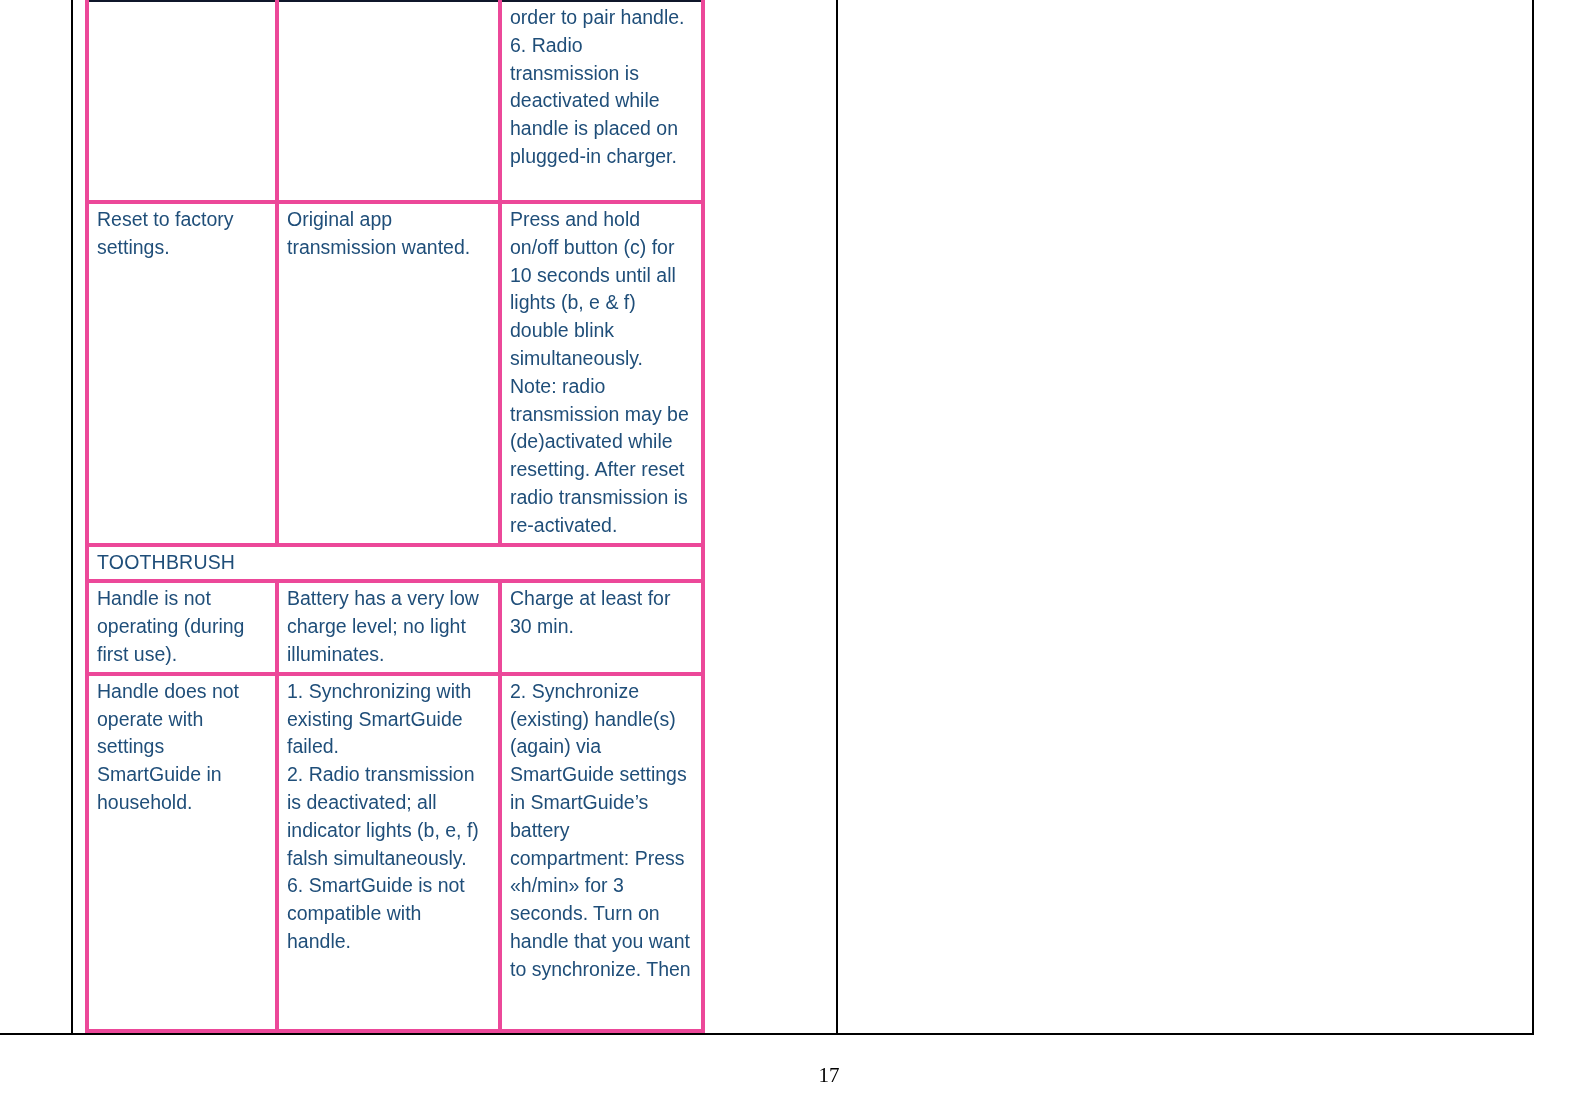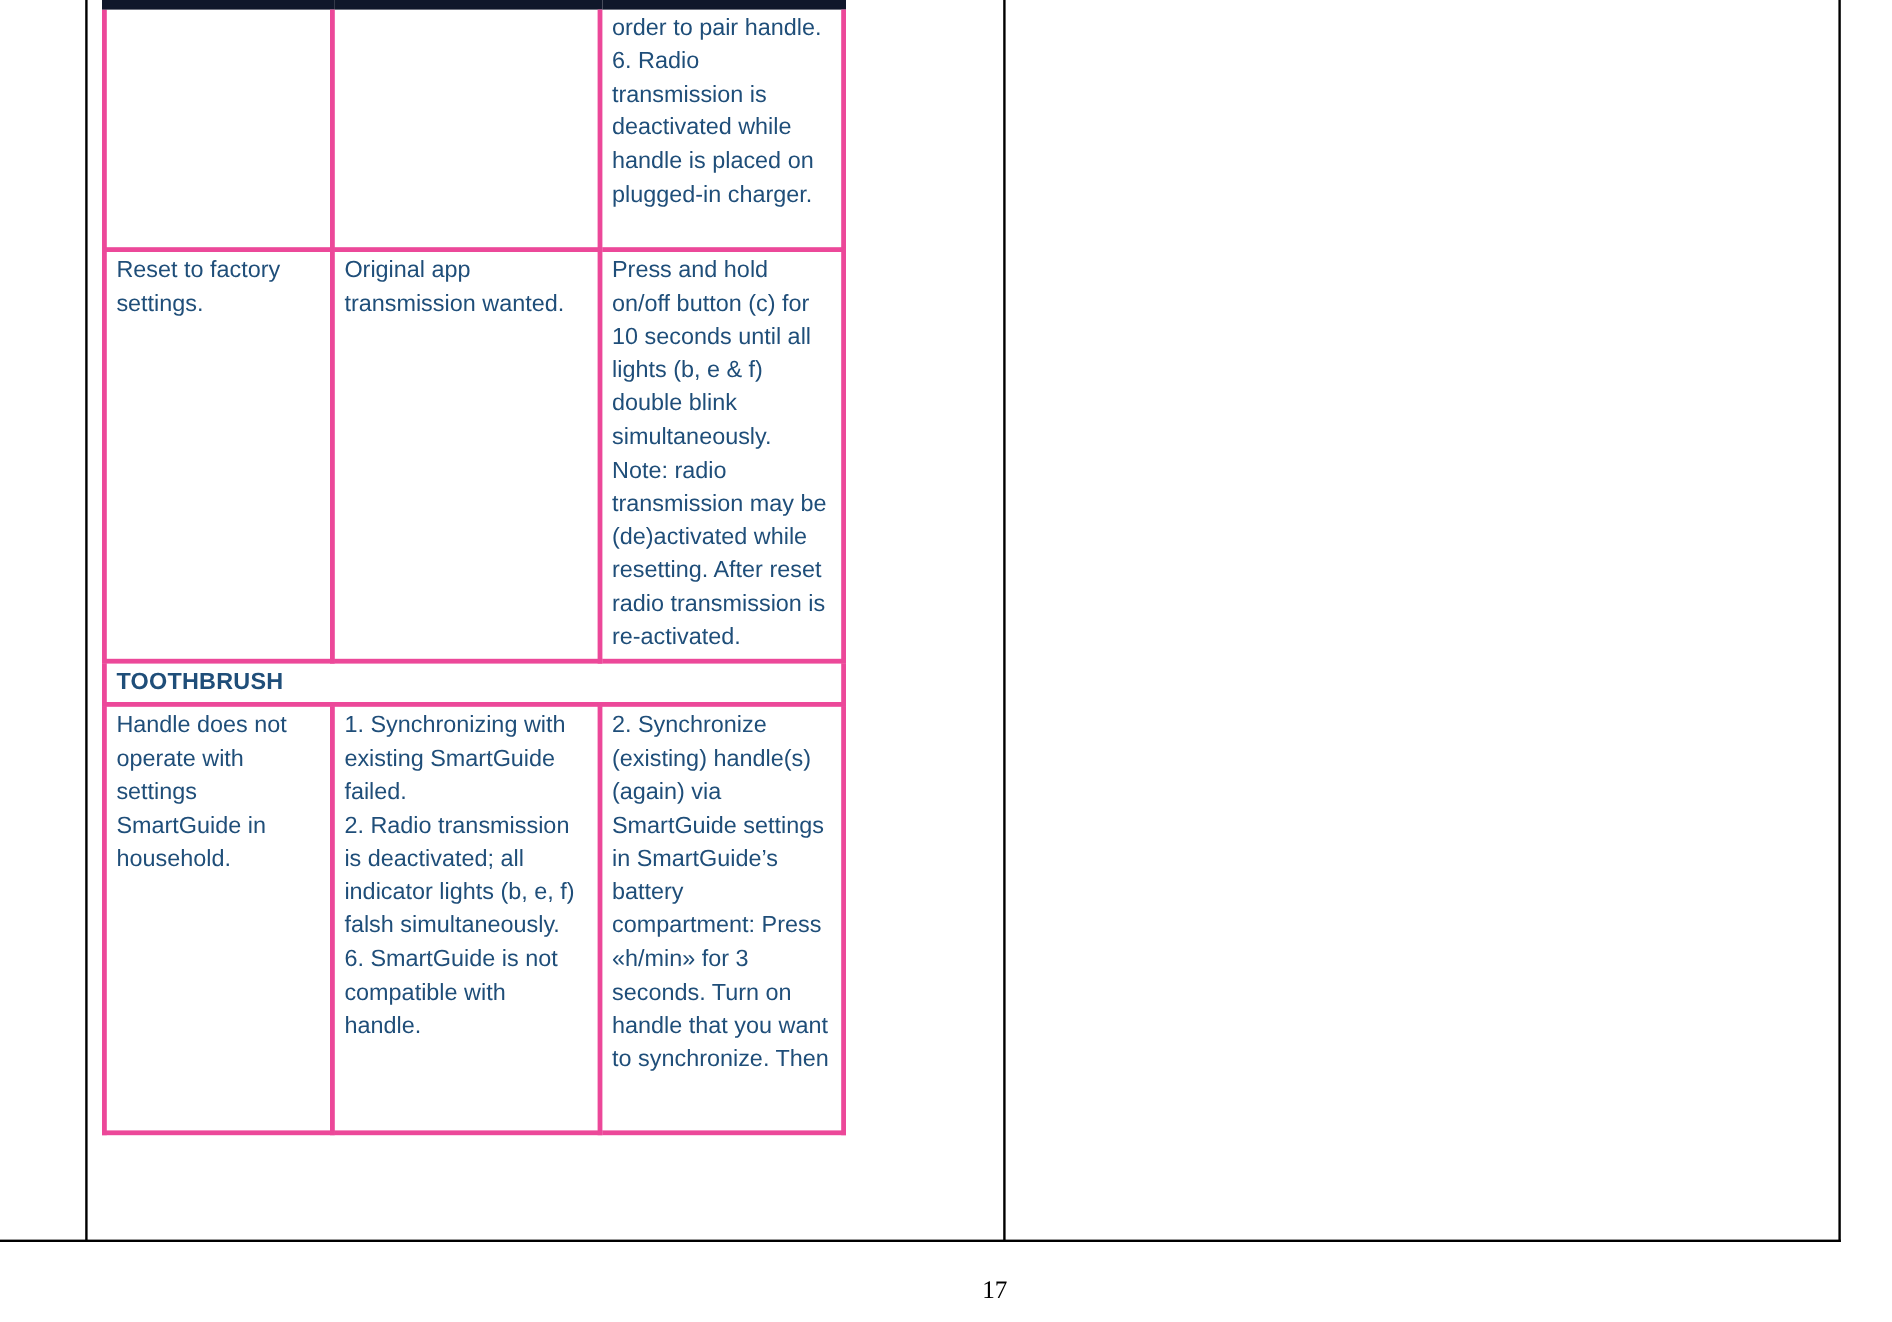--- a/index.html
+++ b/index.html
@@ -70,25 +70,25 @@
     vertical-align: top;
     padding: 2px 8px 3px 8px;
     font-size: 19.5px;
     line-height: 27.8px;
     color: #1F4E79;
     font-family: "Liberation Sans", sans-serif;
     word-wrap: break-word;
     overflow-wrap: break-word;
   }
   .inner-table tr.first-row td {
-    border-top: 8px solid #0f172a;
+    border-top: 2px solid #0f172a;
     margin-top: 28px;
   }
   .inner-table td.heading-cell {
-    font-weight: bold;
+    font-weight: normal;
     letter-spacing: 0.2px;
   }
 
   
   .clip-top {
     height: 193px;
   }
   .clip-bottom {
     height: 348px;
   }
@@ -162,20 +162,31 @@
             <span class="cell-text">Press and hold on/off button (c) for 10 seconds until all lights (b, e &amp; f) double blink simultaneously. Note: radio transmission may be (de)activated while resetting. After reset radio transmission is re-activated.</span>
           </td>
         </tr>
 
         <tr>
           <td class="heading-cell" colspan="3">
             <span class="cell-text">TOOTHBRUSH</span>
           </td>
         </tr>
 
+        <tr>
+          <td>
+            <span class="cell-text">Handle is not operating (during first use).</span>
+          </td>
+          <td>
+            <span class="cell-text">Battery has a very low charge level; no light illuminates.</span>
+          </td>
+          <td>
+            <span class="cell-text">Charge at least for 30 min.</span>
+          </td>
+        </tr>
 
         <tr>
           <td class="clip-bottom">
             <span class="cell-text">Handle does not operate with settings SmartGuide in household.</span>
           </td>
           <td class="clip-bottom">
             <span class="cell-text">1. Synchronizing with existing SmartGuide failed.
 2. Radio transmission is deactivated; all indicator lights (b, e, f) falsh simultaneously.
 6. SmartGuide is not compatible with handle.</span>
           </td>

